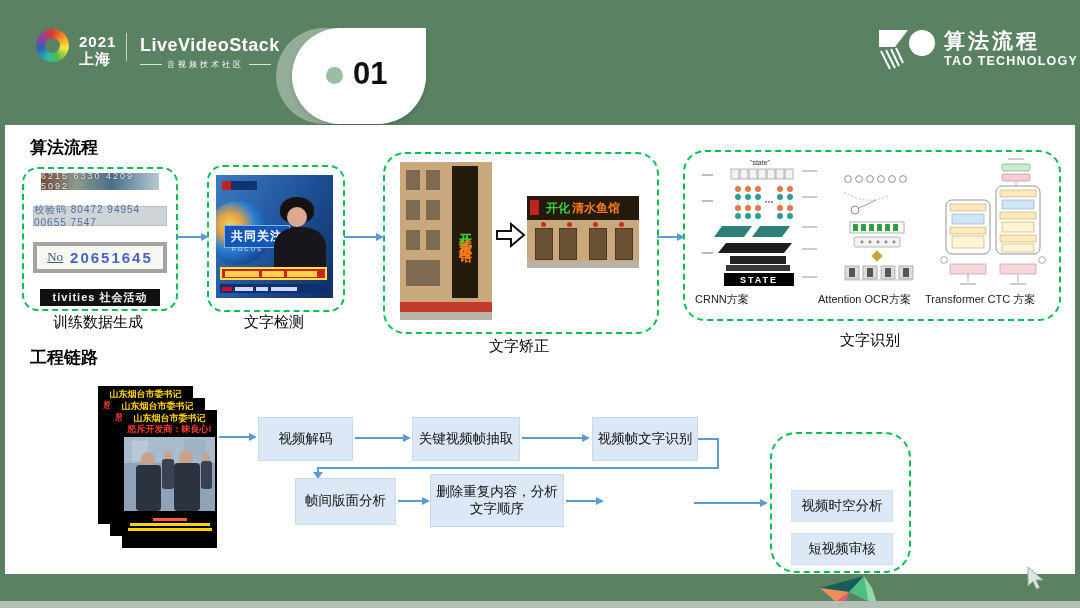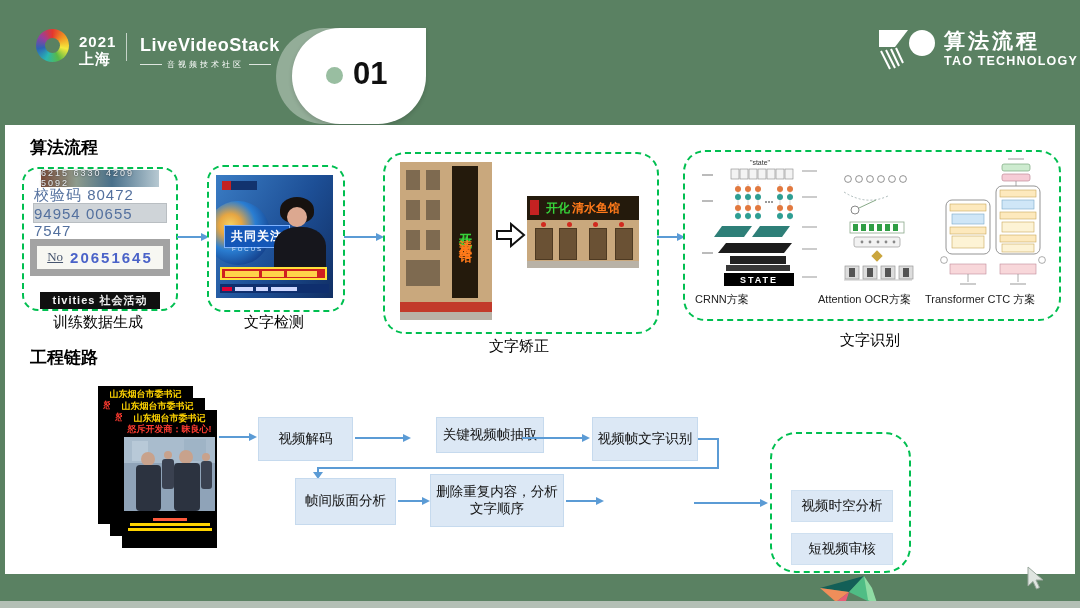--- a/index.html
+++ b/index.html
@@ -36,24 +36,24 @@
   .arr{height:0;border-top:2px solid #5b9bd5;}
   .arr:after{content:"";position:absolute;right:-6px;top:-5px;width:0;height:0;
              border-left:8px solid #5b9bd5;border-top:4px solid transparent;border-bottom:4px solid transparent;}
   
   .fbox{background:#dce8f5;border:1px solid #c6daee;display:flex;align-items:center;justify-content:center;
         text-align:center;font-size:13.5px;color:#111;line-height:1.25;padding:2px;box-sizing:border-box;}
   
   .strips{display:flex;flex-direction:column;align-items:center;justify-content:center;gap:16px;width:100%;height:100%;}
   .s1{width:118px;height:17px;display:flex;align-items:center;justify-content:center;font-size:9px;letter-spacing:2px;
       color:#e8eef2;background:linear-gradient(90deg,#7c4b38,#8d9b8d 30%,#49708a 60%,#b7c9d2);text-shadow:0 0 2px #333;}
-  .s2{width:132px;height:18px;display:flex;align-items:center;justify-content:center;font-size:15px;
+  .s2{width:132px;height:18px;display:flex;align-items:center;justify-content:center;font-size:10px;
       color:#53709e;background:#cfd4d8;border:1px solid #b9bec2;letter-spacing:1px;}
   .s3{width:126px;height:23px;display:flex;align-items:center;justify-content:center;gap:7px;
-      background:#f7f7f2;border:7px solid #a3a3a3;}
+      background:#f7f7f2;border:4px solid #a3a3a3;}
   .s3 .no{font-size:13px;color:#47556e;text-decoration:underline;font-family:"Liberation Serif",serif;}
   .s3 .dig{font-size:15px;font-weight:bold;color:#4a62c8;letter-spacing:2px;}
   .s4{width:120px;height:17px;display:flex;align-items:center;justify-content:center;font-size:11px;font-weight:bold;
       color:#f2f2f2;background:#101010;letter-spacing:1px;}
   
   .news{left:216px;top:175px;width:117px;height:123px;background:linear-gradient(120deg,#3a7cc4,#1d4f96 55%,#112f64);overflow:hidden;}
   .news .chip{position:absolute;left:6px;top:6px;width:26px;height:9px;background:#12336e;border-left:9px solid #c42222;}
   .news .globe{position:absolute;left:-10px;top:26px;width:64px;height:64px;border-radius:50%;
       background:radial-gradient(circle at 38% 38%,#ffd75e 0%,#f0a93c 20%,#2a7fd4 45%,#123b86 80%);opacity:.95;}
   .news .band{position:absolute;left:8px;top:50px;padding:2px 6px;background:#1457b8;border:1px solid #7fb3ff;
@@ -406,21 +406,21 @@
       <b style="width:34px;background:#ff5a3c"></b>
         <b style="width:80px"></b>
         <b style="width:84px"></b>
     </div>
   </div>
 
   <div class="abs arr" style="left:219px;top:436px;width:32px"></div>
 
   <div class="abs fbox cjk" style="left:258px;top:417px;width:95px;height:44px">视频解码</div>
   <div class="abs arr" style="left:355px;top:437px;width:50px"></div>
-  <div class="abs fbox cjk" style="left:436px;top:417px;width:108px;height:36px">关键视频帧抽取</div>
+  <div class="abs fbox cjk" style="left:412px;top:417px;width:108px;height:44px">关键视频帧抽取</div>
   <div class="abs arr" style="left:522px;top:437px;width:62px"></div>
   <div class="abs fbox cjk" style="left:592px;top:417px;width:106px;height:44px">视频帧文字识别</div>
 
   <svg class="abs" style="left:310px;top:430px" width="420" height="55" viewBox="0 0 420 55">
     <polyline points="388,9 408,9 408,38 8,38 8,42" fill="none" stroke="#5b9bd5" stroke-width="2"></polyline>
     <polygon points="3,42 13,42 8,49" fill="#5b9bd5"></polygon>
   </svg>
 
   <div class="abs fbox cjk" style="left:295px;top:478px;width:101px;height:47px">帧间版面分析</div>
   <div class="abs arr" style="left:398px;top:500px;width:26px"></div>

